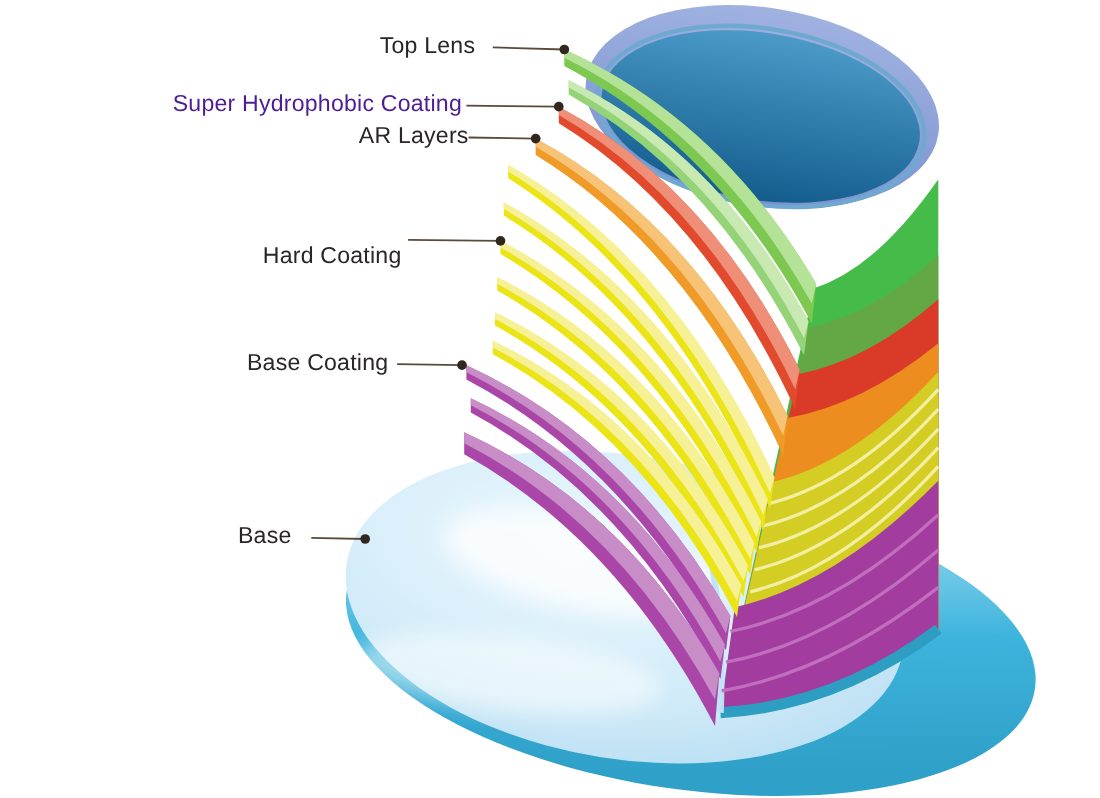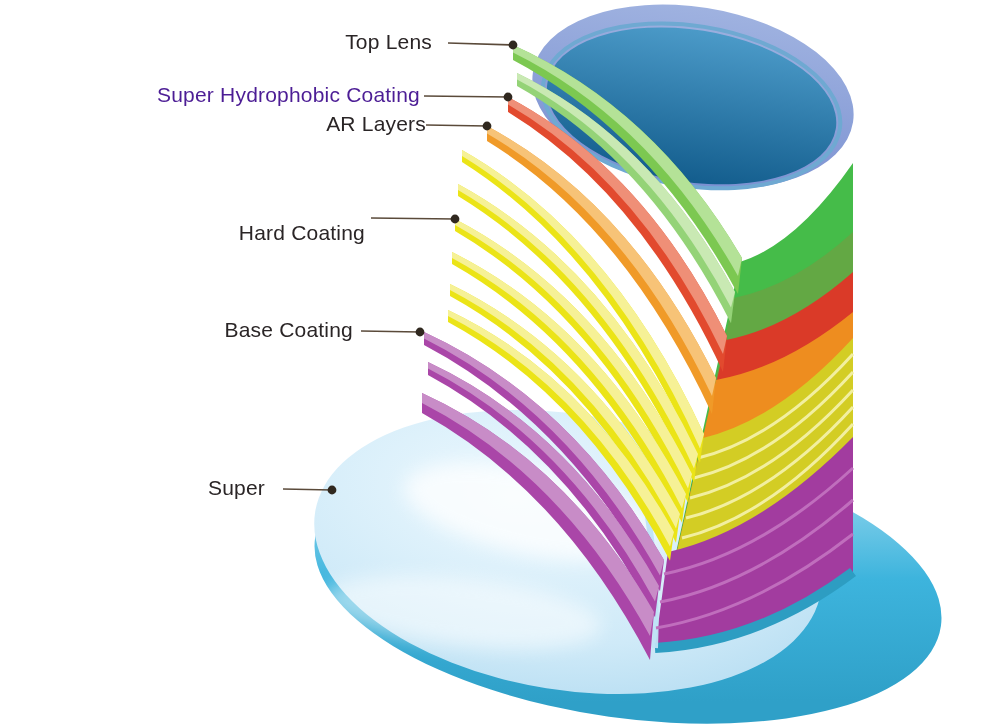--- a/index.html
+++ b/index.html
@@ -111,15 +111,15 @@
         <line x1="283" y1="489" x2="332" y2="490" stroke="#5a4a3a" stroke-width="1.6"></line>
         <circle cx="332" cy="490" r="4.4" fill="#30281f"></circle>
       </g>
   </svg>
   <div id="labels">
       <div class="label" style="right: 568px; top: 43px; color: rgb(42, 37, 38);">Top Lens</div>
       <div class="label" style="right: 580px; top: 96px; color: #4c1d95;">Super Hydrophobic Coating</div>
       <div class="label" style="right: 574px; top: 125px; color: rgb(42, 37, 38);">AR Layers</div>
       <div class="label" style="right: 635px; top: 218px; color: rgb(42, 37, 38); margin-top: 16px;">Hard Coating</div>
       <div class="label" style="right: 647px; top: 331px; color: rgb(42, 37, 38); margin-left: 16px;">Base Coating</div>
-      <div class="label" style="right: 735px; top: 489px; color: rgb(42, 37, 38);">Super</div>
+      <div class="label" style="right: 735px; top: 489px; color: rgb(42, 37, 38);">Base</div>
     </div>
 </div>
 
 </body></html>

